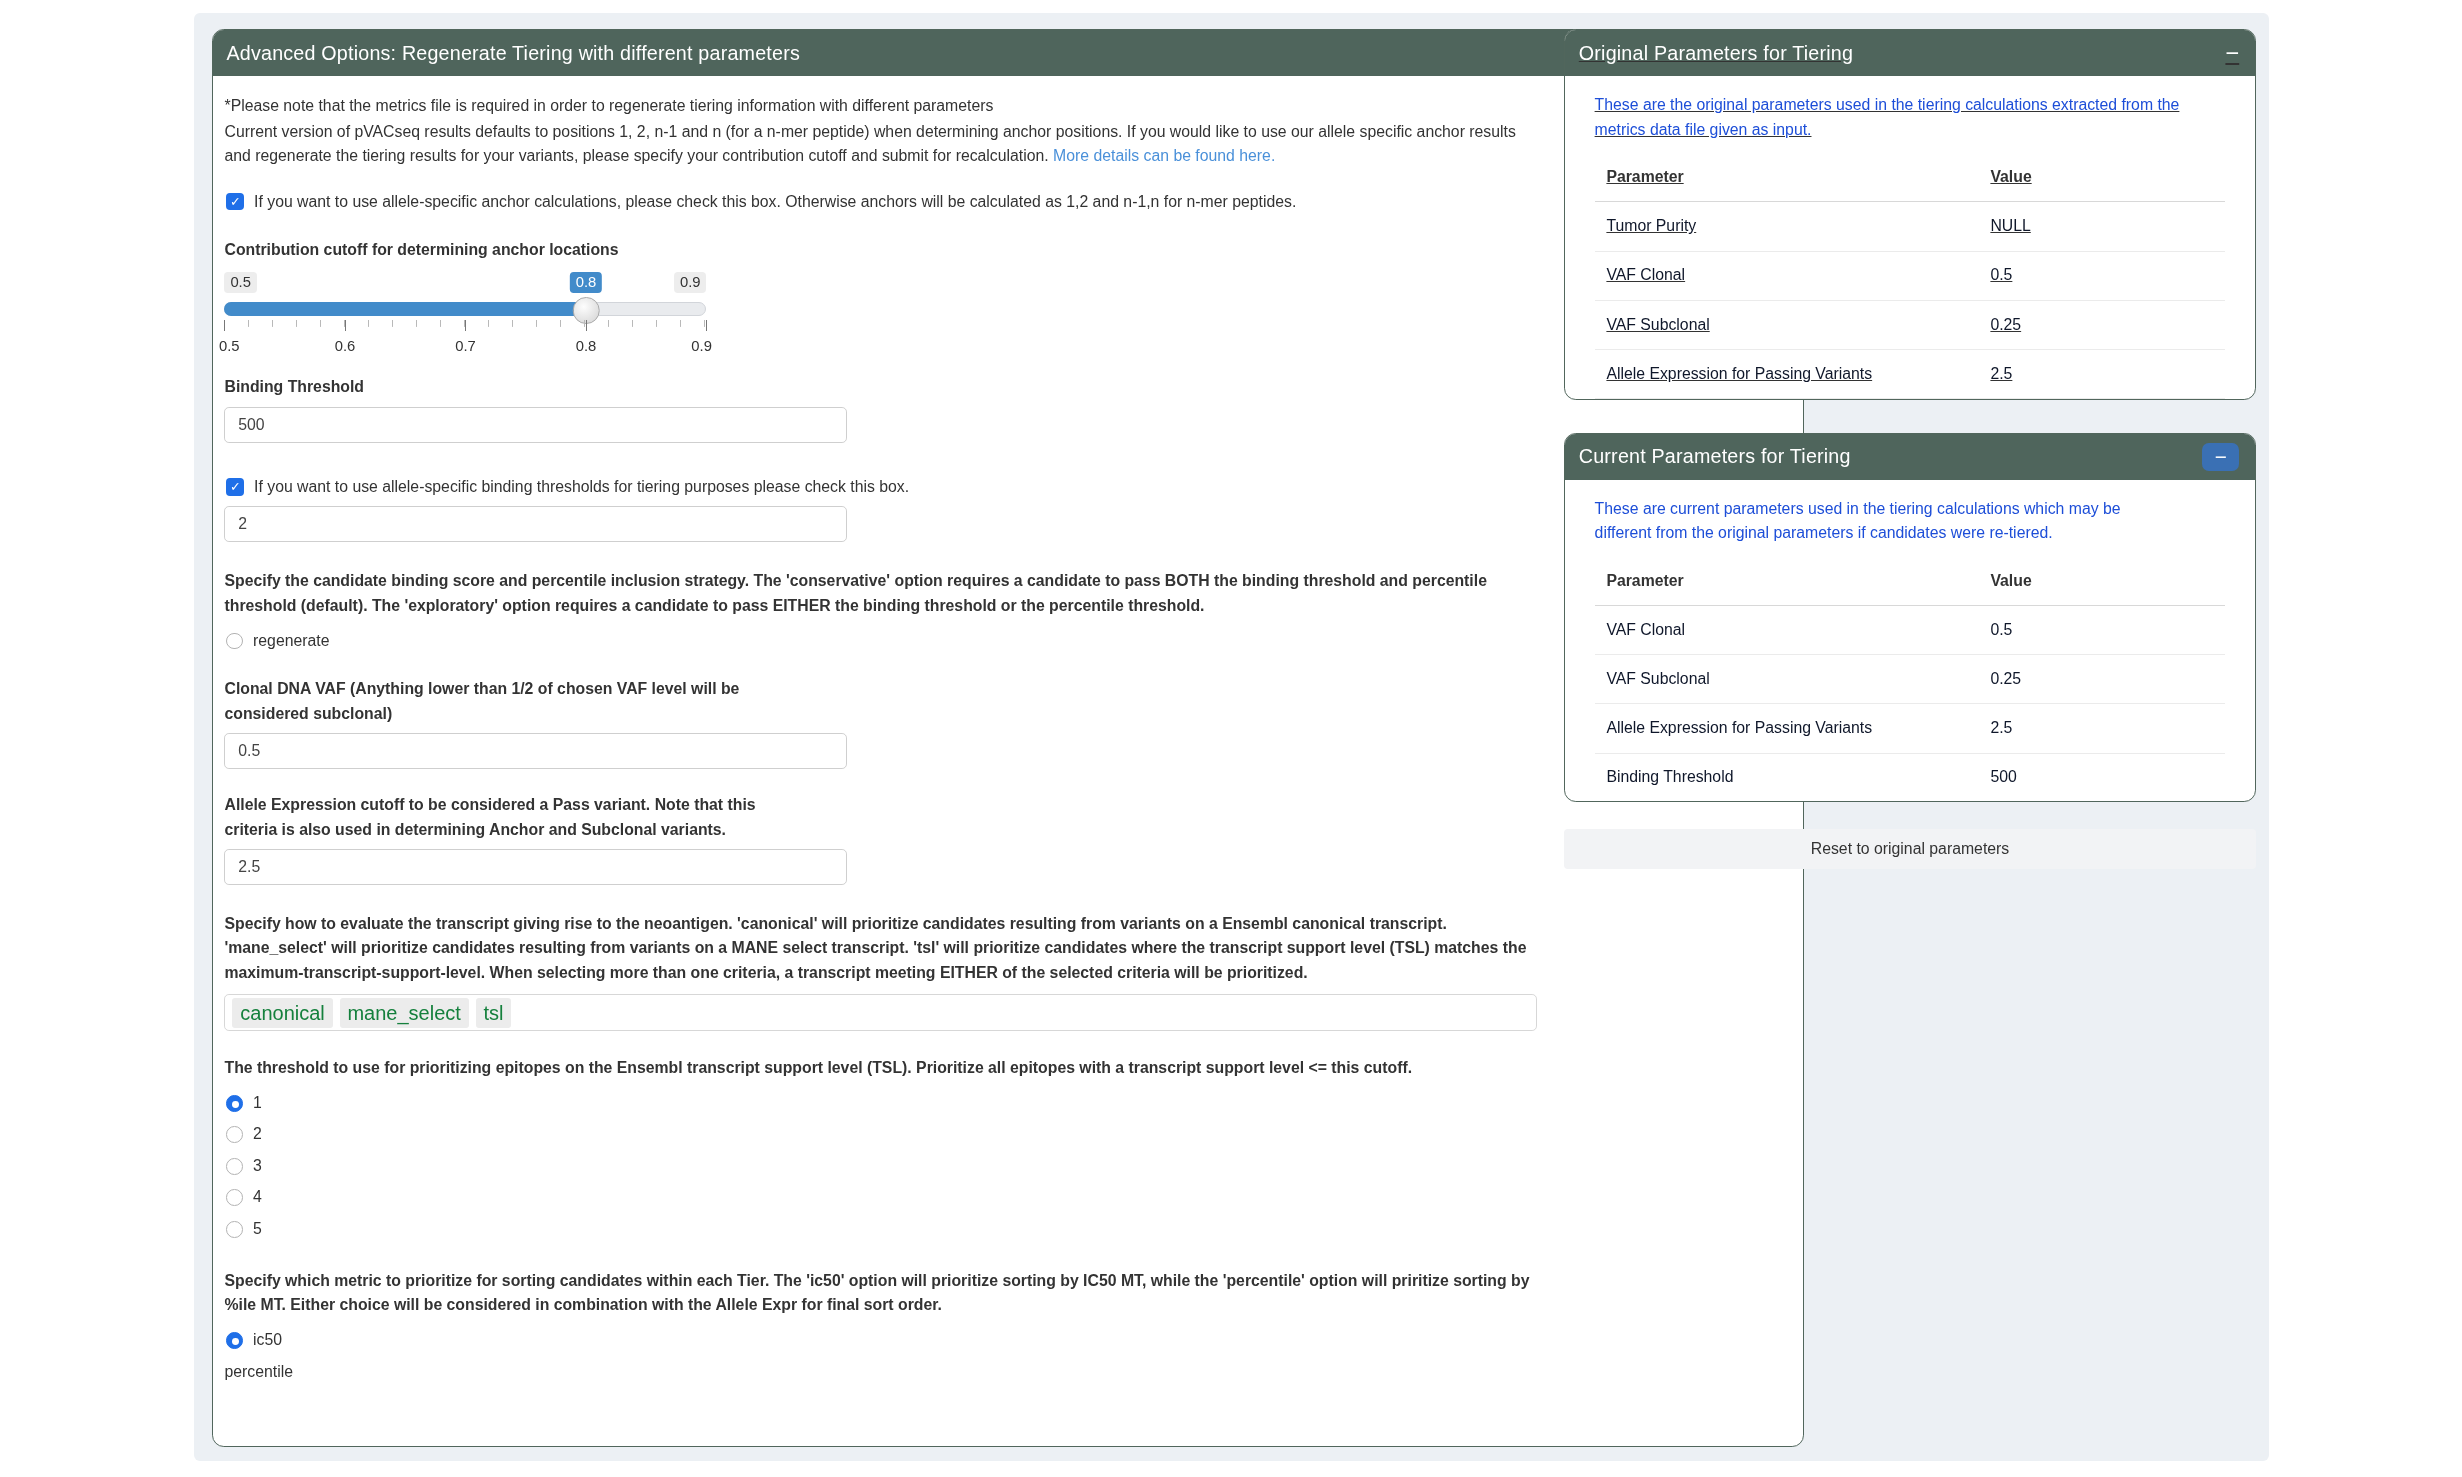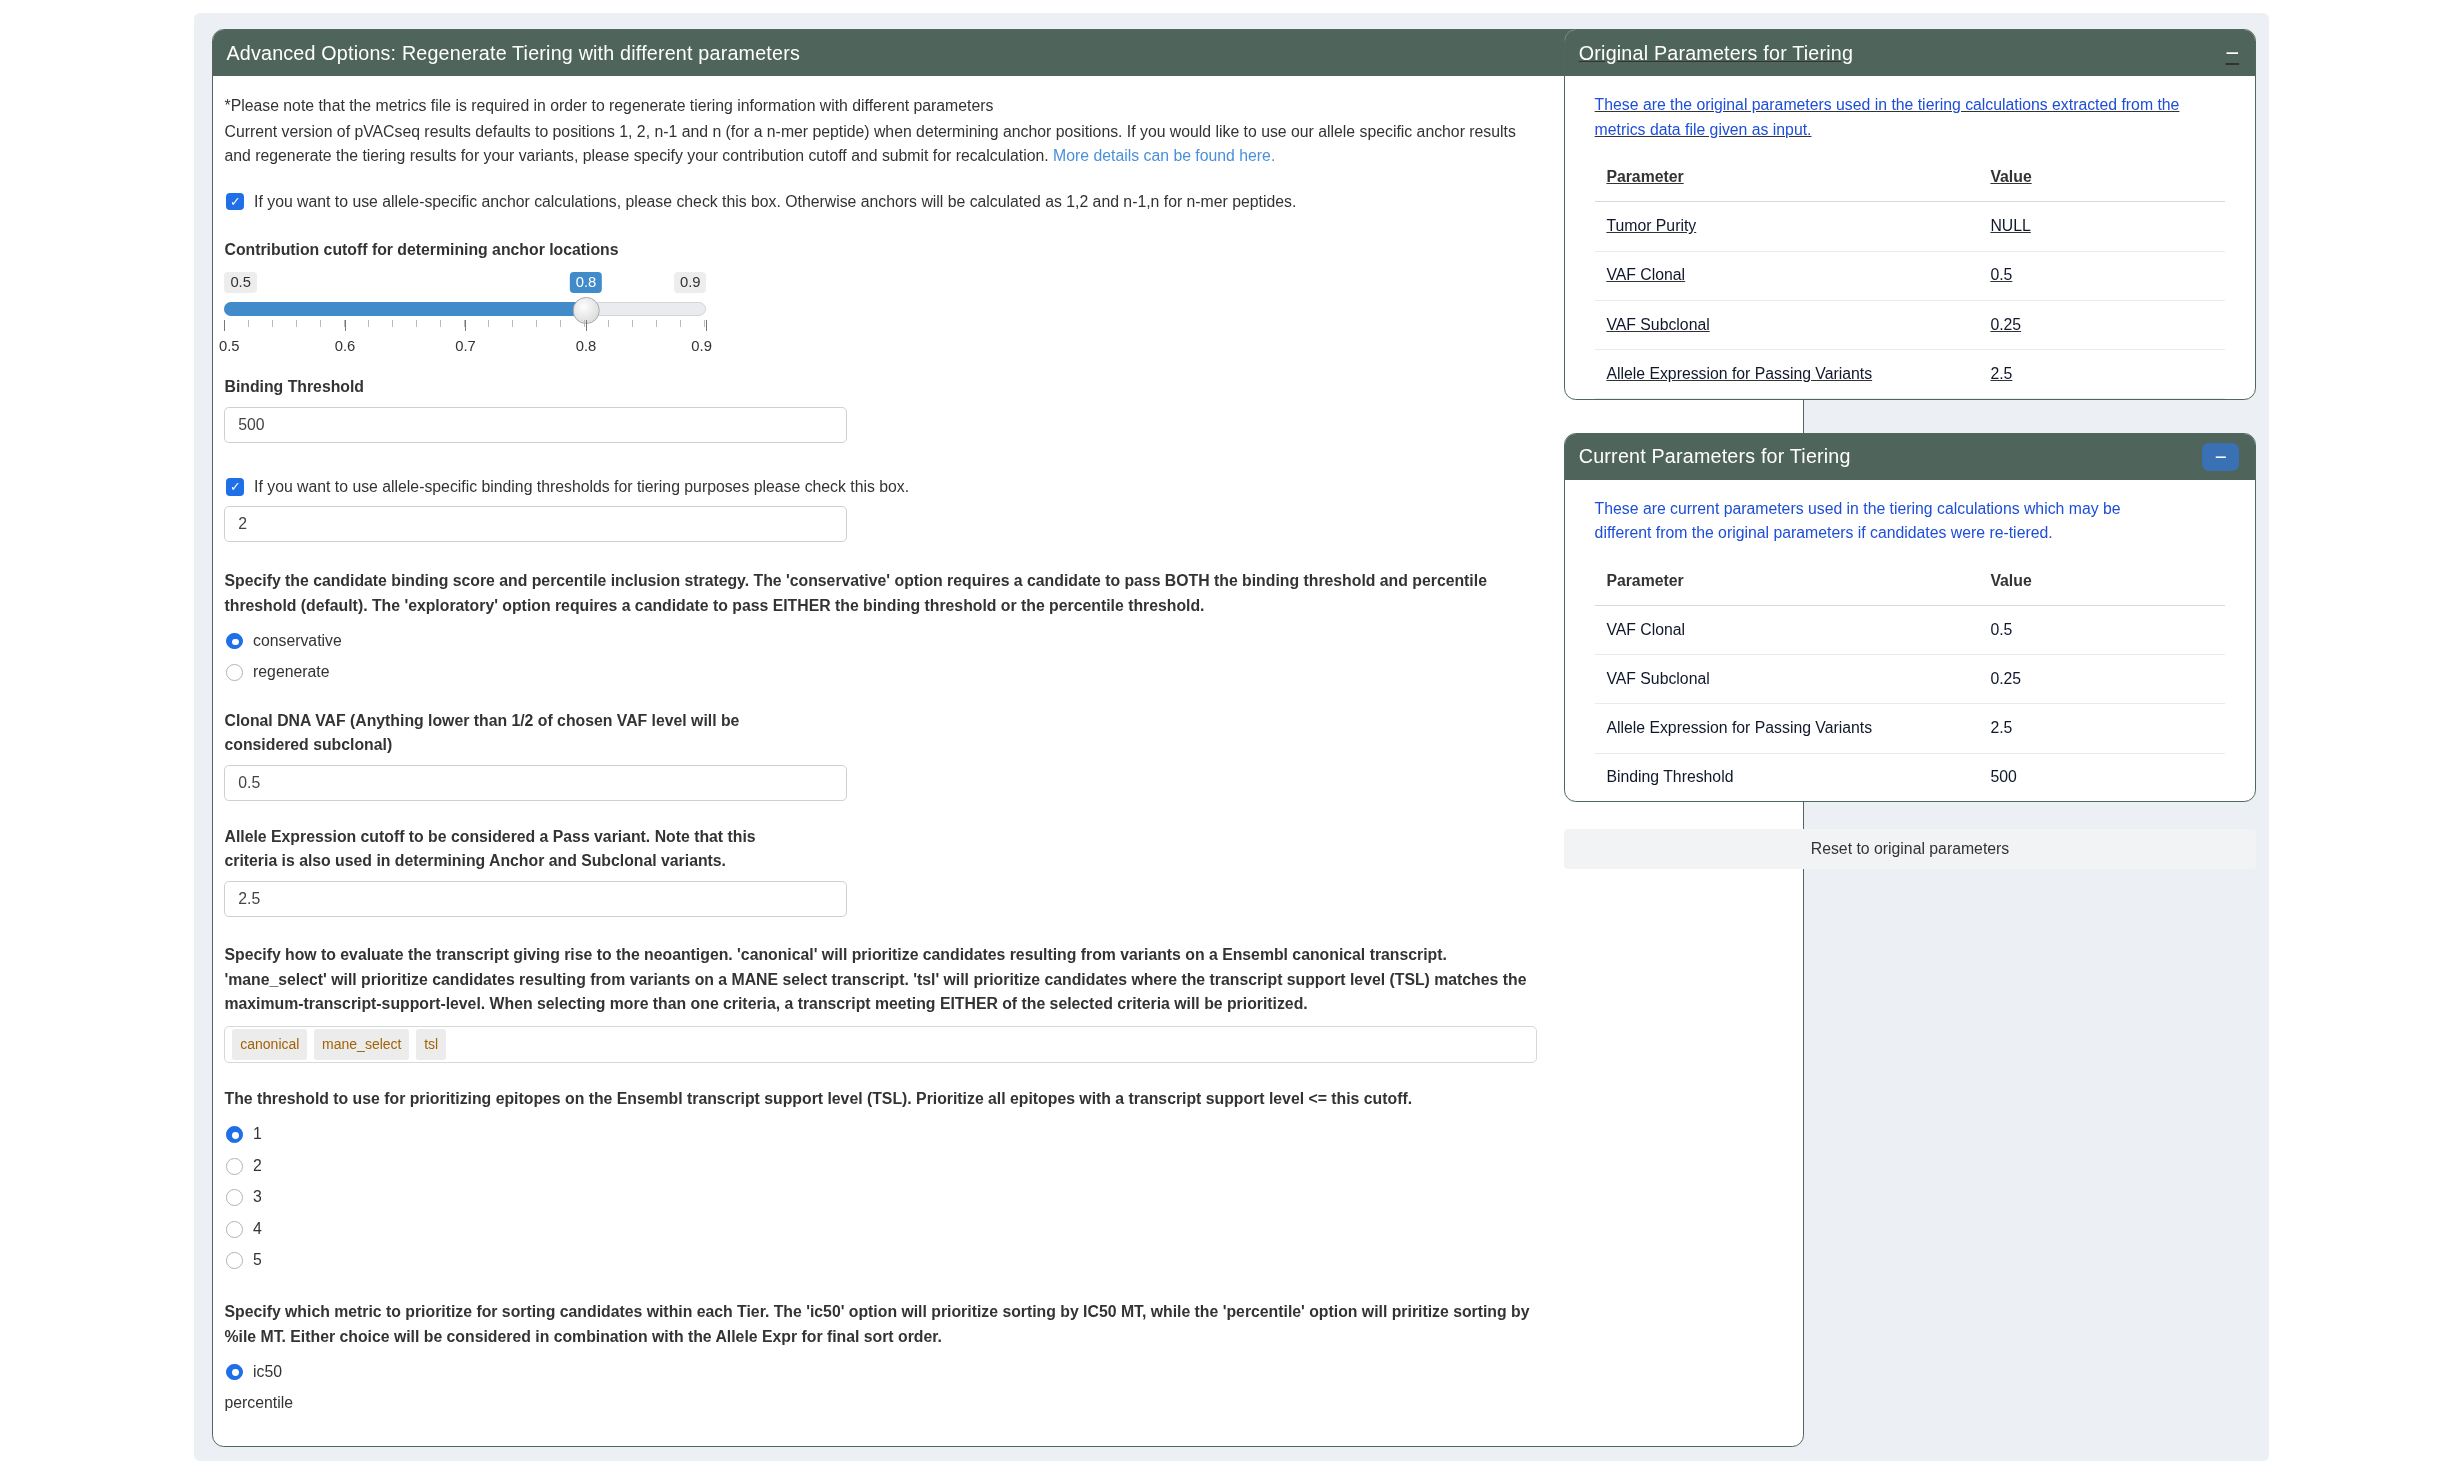--- a/index.html
+++ b/index.html
@@ -43,21 +43,21 @@
 
   input.text-input { display: block; width: 623px; height: 36px; margin-top: 6.9px; border: 1px solid #cfcfcf; border-radius: 4.9px; padding: 0 12.8px; font-size: 15.8px; color: #444; font-family: inherit; background: #fff; }
 
   .radio-group { margin-top: 9.9px; }
   .radio-row { display: flex; align-items: center; margin-top: 5.9px; height: 25.6px; }
   .radio { flex: 0 0 auto; width: 16.7px; height: 16.7px; border-radius: 50%; border: 1px solid #b3b3b3; background: #fff; margin: 0 9.9px 0 2px; position: relative; cursor: pointer; }
   .radio.checked { border-color: #1f6fe8; background: #1f6fe8; }
   .radio.checked::after { content: ""; position: absolute; left: 4.9px; top: 4.9px; width: 6.9px; height: 6.9px; border-radius: 50%; background: #fff; }
 
   .tags-box { margin-top: 8.9px; width: 1313px; height: 37px; border: 1px solid #d7d7d7; border-radius: 4.9px; background: #fff; display: flex; align-items: center; padding: 0 6.9px; cursor: text; }
-  .tag { background: #ececec; border-radius: 3px; padding: 3px 7.9px; margin-right: 6.9px; font-size: 14px; color: #a16207; }
+  .tag { background: #ececec; border-radius: 3px; padding: 3px 7.9px; margin-right: 6.9px; font-size: 20px; color: #15803d; }
 
   
   .right-col { position: absolute; left: 1370px; top: 16.7px; width: 692px; }
   .panel1 { left: 0; top: 0; width: 692px; height: 371px; position: relative; text-decoration: underline; }
   .panel2 { left: 0; top: 0; width: 692px; height: 369px; position: relative; margin-top: 32.5px; }
   .panel-body { padding: 16.7px 29.6px 0 29.6px; height: 325px; overflow: hidden; font-size: 15.8px; line-height: 24.6px; }
   .panel2 .panel-body { height: 323px; }
   .panel-desc { color: #1d4ed8; }
   .desc-narrow { max-width: 571px; }
   table.param-table { margin-top: 14.8px; border-collapse: collapse; width: 100%; }
@@ -114,24 +114,20 @@
       <div class="check-row" style="margin-top:32.5px">
         <span class="checkbox">✓</span>
         <span class="check-label">If you want to use allele-specific binding thresholds for tiering purposes please check this box.</span>
       </div>
 
       <input class="text-input" type="text" value="2" style="">
 
       <p class="bold-para">Specify the candidate binding score and percentile inclusion strategy. The 'conservative' option requires a candidate to pass BOTH the binding threshold and percentile threshold (default). The 'exploratory' option requires a candidate to pass EITHER the binding threshold or the percentile threshold.</p>
       <div class="radio-group">
         <div class="radio-row">
-          <span class="radio checked"></span>
-          <span>conservative</span>
-        </div>
-        <div class="radio-row">
           <span class="radio"></span>
           <span>regenerate</span>
         </div>
       </div>
 
       <div class="bold-label" style="max-width:552px">Clonal DNA VAF (Anything lower than 1/2 of chosen VAF level will be considered subclonal)</div>
       <input class="text-input" type="text" value="0.5" style="">
 
       <div class="bold-label" style="max-width:581px">Allele Expression cutoff to be considered a Pass variant. Note that this criteria is also used in determining Anchor and Subclonal variants.</div>
       <input class="text-input" type="text" value="2.5" style="">

